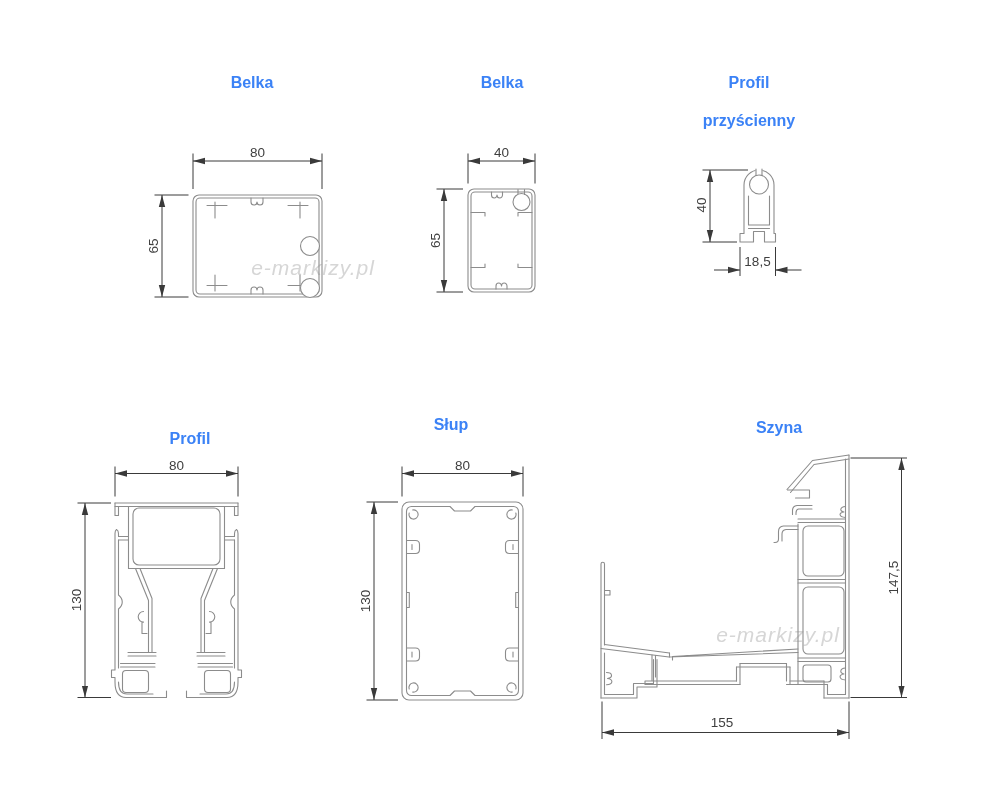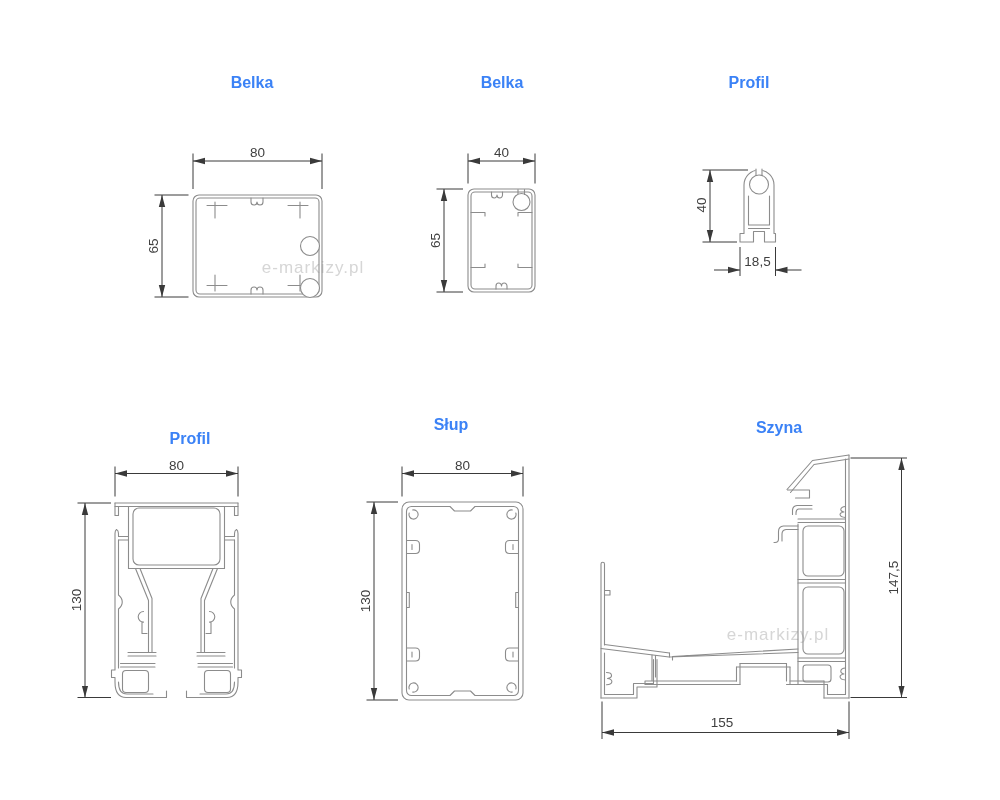--- a/index.html
+++ b/index.html
@@ -1,21 +1,21 @@
 <!DOCTYPE html>
 <html><head>
 <meta charset="utf-8">
 <style>
   html,body{margin:0;padding:0;background:#fff;}
   .canvas{position:relative;width:1000px;height:800px;background:#fff;overflow:hidden;
           font-family:"Liberation Sans",sans-serif;}
   .title{position:absolute;transform:translateX(-50%);font-weight:bold;font-size:16px;
          line-height:38px;color:#3b82f6;text-align:center;white-space:nowrap;}
-  .wm{position:absolute;transform:translate(-50%,-50%);font-size:17px;color:#cfcfcf;
-      opacity:.85;letter-spacing:1px;white-space:nowrap;}
+  .wm{position:absolute;transform:translate(-50%,-50%);font-size:21px;color:#cfcfcf;
+      opacity:.85;letter-spacing:1px;white-space:nowrap;font-style:italic;}
   svg{position:absolute;left:0;top:0;}
   .al{fill:none;stroke:#8c8c8c;stroke-width:1.1;stroke-linecap:round;stroke-linejoin:round;}
   .alf{fill:#ffffff;stroke:#8c8c8c;stroke-width:1.1;}
   .wh{fill:#ffffff;stroke:none;}
   .dim{fill:none;stroke:#3a3a3a;stroke-width:1;}
   .dimtxt{font-family:"Liberation Sans",sans-serif;font-size:13.5px;fill:#3f3f3f;}
 </style>
 </head>
 <body>
 
@@ -25,20 +25,21 @@
   <div class="wm" style="left:778px;top:635px;">e-markizy.pl</div>
 
   <div class="title" style="left:252px;top:64px;">
     <div>Belka</div>
   </div>
   <div class="title" style="left:502px;top:64px;">
     <div>Belka</div>
   </div>
   <div class="title" style="left:749px;top:64px;">
     <div>Profil</div>
+    <div>przyścienny</div>
   </div>
   <div class="title" style="left:190px;top:420px;">
     <div>Profil</div>
   </div>
   <div class="title" style="left:451px;top:406px;">
     <div>Słup</div>
   </div>
   <div class="title" style="left:779px;top:409px;">
     <div>Szyna</div>
   </div>

